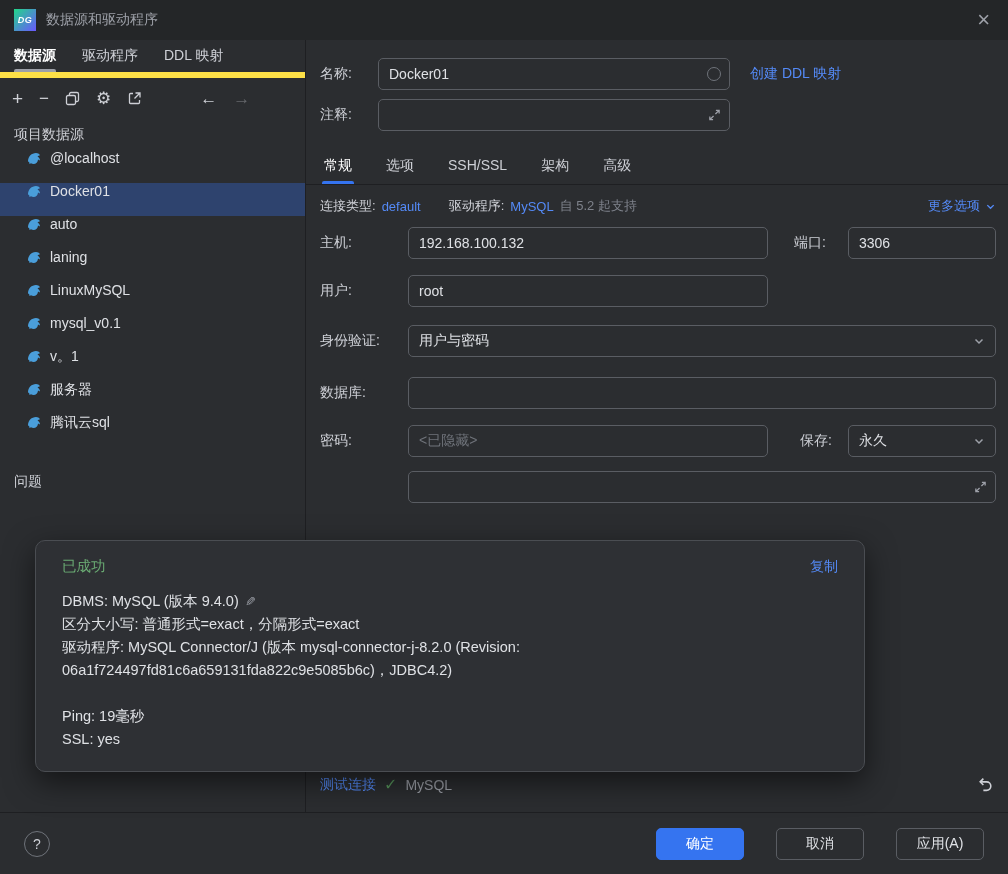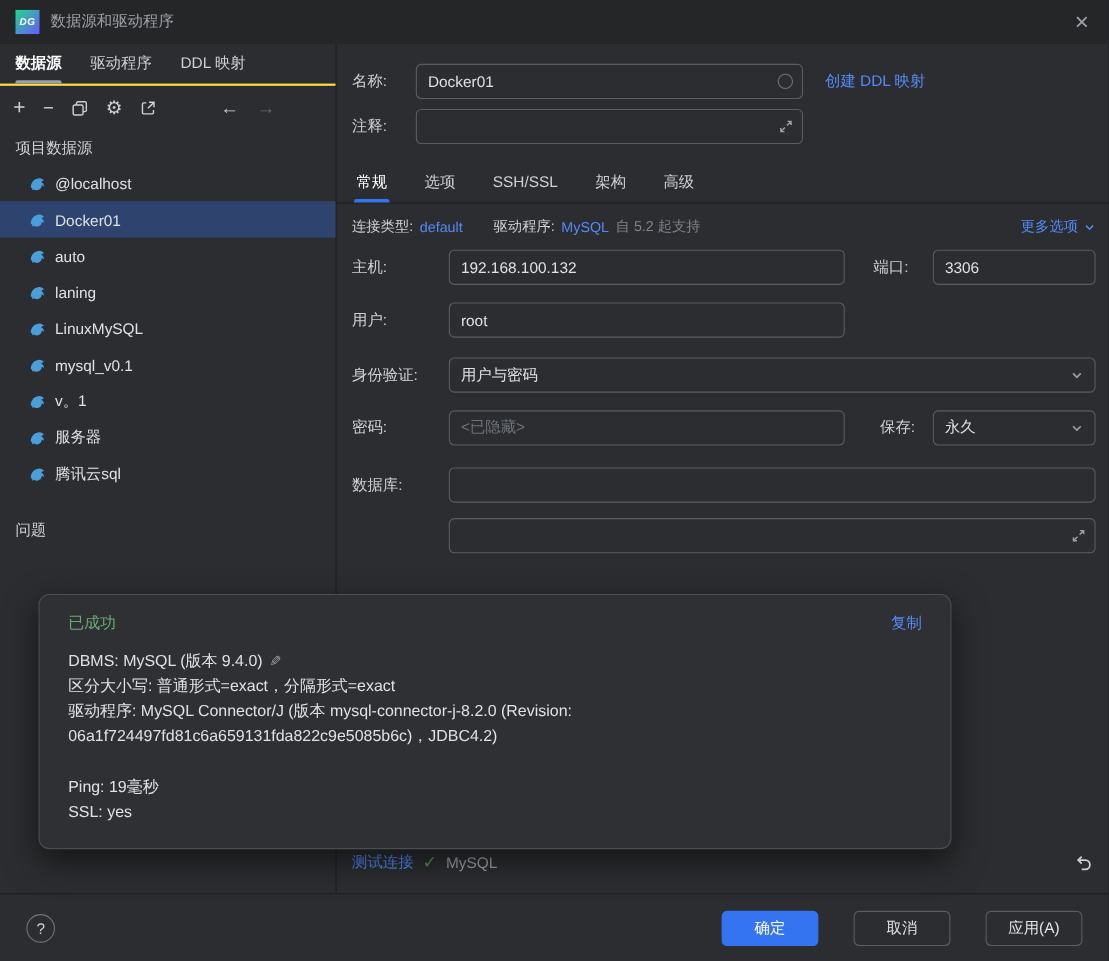--- a/index.html
+++ b/index.html
@@ -37,21 +37,21 @@
   .body-row { display: flex; height: 772px; }
 
   
   .sidebar {
     width: 306px; flex: none; display: flex; flex-direction: column;
     border-right: 1px solid #1e1f22;
   }
   .side-tabs {
     height: 38px; display: flex; align-items: stretch;
     padding: 0 14px; gap: 26px;
-    border-bottom: 2px solid #fde047;
+    border-bottom: 6px solid #fde047;
   }
   .side-tab {
     display: flex; align-items: center; font-size: 14px; color: #ced0d6;
     cursor: pointer; position: relative;
   }
   .side-tab.active { color: #ffffff; font-weight: bold; }
   .side-tab.active::after {
     content: ""; position: absolute; left: 0; right: 0; bottom: 0;
     height: 3px; background: #9da0a8; border-radius: 2px 2px 0 0;
   }
@@ -61,21 +61,21 @@
   }
   .tb-icon { font-size: 17px; line-height: 1; cursor: pointer; display: flex; align-items: center; }
   .tb-icon svg { display: block; }
   .tb-sep { width: 26px; }
   .tb-icon.disabled { opacity: .35; }
 
   .section-title { padding: 8px 14px 6px; font-size: 14px; color: #ced0d6; }
 
   .ds-list { display: flex; flex-direction: column; }
   .ds-item {
-    height: 33px; display: flex; align-items: center; gap: 8px;
+    height: 33px; display: flex; align-items: flex-start; gap: 8px;
     padding: 0 10px 0 26px; font-size: 14px; color: #dfe1e5; cursor: pointer;
   }
   .ds-item.selected { background: #2e436e; }
   .ds-item svg { flex: none; }
 
   .problems { margin-top: 26px; padding: 0 14px; font-size: 14px; color: #ced0d6; }
 
   
   .main {
     flex: 1; display: flex; flex-direction: column;
@@ -345,40 +345,40 @@
         <div class="tfield grow select">
           <span>用户与密码</span>
           <span class="chev">
             <svg width="12" height="12" viewBox="0 0 12 12">
                 <path d="M2.5 4.5L6 8l3.5-3.5" stroke="#9da0a8" fill="none" stroke-width="1.5"></path>
               </svg>
           </span>
         </div>
       </div>
 
+      <div class="frow mt20">
+        <span class="flabel lab-lg">数据库:</span>
+        <div class="tfield grow">
+          <span></span>
+        </div>
+      </div>
+
       <div class="frow mt16">
         <span class="flabel lab-lg">密码:</span>
         <div class="tfield w-360">
           <span class="placeholder">&lt;已隐藏&gt;</span>
         </div>
         <span class="flabel save-label">保存:</span>
         <div class="tfield grow select">
           <span>永久</span>
           <span class="chev">
             <svg width="12" height="12" viewBox="0 0 12 12">
                 <path d="M2.5 4.5L6 8l3.5-3.5" stroke="#9da0a8" fill="none" stroke-width="1.5"></path>
               </svg>
           </span>
-        </div>
-      </div>
-
-      <div class="frow mt20">
-        <span class="flabel lab-lg">数据库:</span>
-        <div class="tfield grow">
-          <span></span>
         </div>
       </div>
 
       <div class="frow mt14">
         <span class="flabel lab-lg"></span>
         <div class="tfield grow">
           <span></span>
           <span class="field-icon-right">
             <svg width="13" height="13" viewBox="0 0 14 14">
                 <path d="M8.5 2H12v3.5M12 2L8 6M5.5 12H2V8.5M2 12l4-4" stroke="#9da0a8" stroke-width="1.4" fill="none"></path>

